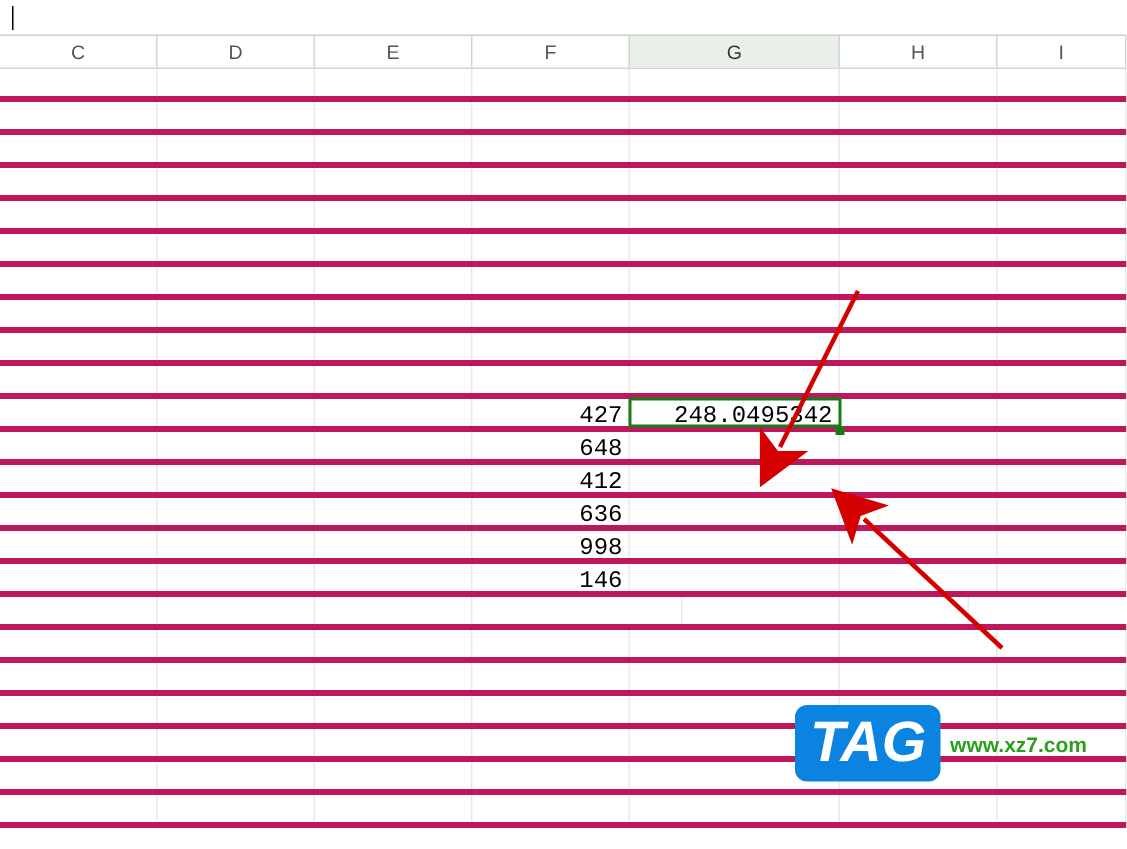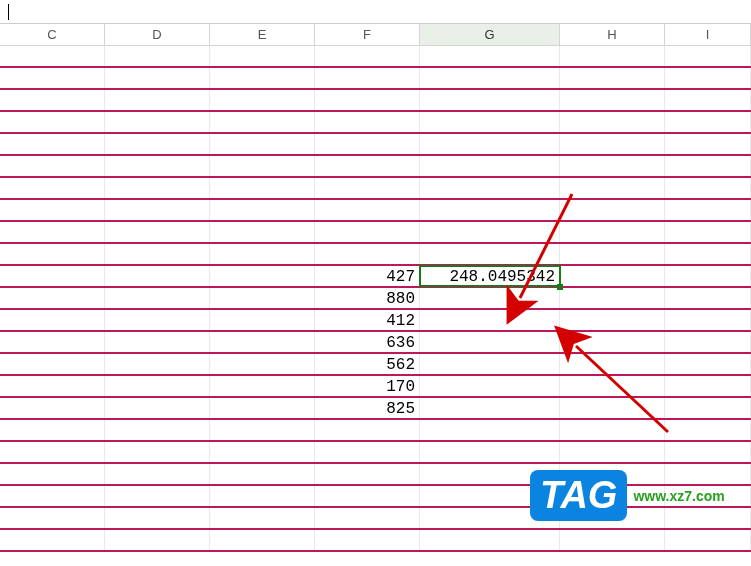--- a/index.html
+++ b/index.html
@@ -47,21 +47,21 @@
   line-height: 22px;
   flex: 0 0 auto;
 }
 .col-header.sel {
   background: #e8f0e8;
   color: #333;
 }
 .row {
   display: flex;
   height: 22px;
-  border-bottom: 2px solid #be185d;
+  border-bottom: 4px solid #be185d;
 }
 .cell {
   border-right: 1px solid #e8e8e8;
   height: 100%;
   line-height: 22px;
   text-align: right;
   font-size: 16px;
   font-family: "Courier New", monospace;
   color: #000;
   flex: 0 0 auto;
@@ -254,21 +254,21 @@
         <div class="cell" style="width: 105px;"></div>
         <div class="cell" style="width: 105px;">427</div>
         <div class="cell selected" id="selcell" style="width: 140px;">248.0495342</div>
         <div class="cell" style="width: 105px;"></div>
         <div class="cell" style="width: 86px;"></div>
       </div>
       <div class="row">
         <div class="cell" style="width: 105px;"></div>
         <div class="cell" style="width: 105px;"></div>
         <div class="cell" style="width: 105px;"></div>
-        <div class="cell" style="width: 105px;">880</div>
+        <div class="cell" style="width: 105px;">648</div>
         <div class="cell" style="width: 140px;"></div>
         <div class="cell" style="width: 105px;"></div>
         <div class="cell" style="width: 86px;"></div>
       </div>
       <div class="row">
         <div class="cell" style="width: 105px;"></div>
         <div class="cell" style="width: 105px;"></div>
         <div class="cell" style="width: 105px;"></div>
         <div class="cell" style="width: 105px;">412</div>
         <div class="cell" style="width: 140px;"></div>
@@ -281,39 +281,38 @@
         <div class="cell" style="width: 105px;"></div>
         <div class="cell" style="width: 105px;">636</div>
         <div class="cell" style="width: 140px;"></div>
         <div class="cell" style="width: 105px;"></div>
         <div class="cell" style="width: 86px;"></div>
       </div>
       <div class="row">
         <div class="cell" style="width: 105px;"></div>
         <div class="cell" style="width: 105px;"></div>
         <div class="cell" style="width: 105px;"></div>
-        <div class="cell" style="width: 105px;">562</div>
-        <div class="cell" style="width: 140px;"></div>
-        <div class="cell" style="width: 105px;"></div>
-        <div class="cell" style="width: 86px;"></div>
-      </div>
-      <div class="row">
-        <div class="cell" style="width: 105px;"></div>
-        <div class="cell" style="width: 105px;"></div>
-        <div class="cell" style="width: 105px;"></div>
-        <div class="cell" style="width: 105px;">170</div>
-        <div class="cell" style="width: 140px;"></div>
-        <div class="cell" style="width: 105px;"></div>
-        <div class="cell" style="width: 86px;"></div>
-      </div>
-      <div class="row">
-        <div class="cell" style="width: 105px;"></div>
-        <div class="cell" style="width: 105px;"></div>
-        <div class="cell" style="width: 105px;"></div>
-        <div class="cell" style="width: 105px;">825</div>
+        <div class="cell" style="width: 105px;">998</div>
+        <div class="cell" style="width: 140px;"></div>
+        <div class="cell" style="width: 105px;"></div>
+        <div class="cell" style="width: 86px;"></div>
+      </div>
+      <div class="row">
+        <div class="cell" style="width: 105px;"></div>
+        <div class="cell" style="width: 105px;"></div>
+        <div class="cell" style="width: 105px;"></div>
+        <div class="cell" style="width: 105px;">146</div>
+        <div class="cell" style="width: 140px;"></div>
+        <div class="cell" style="width: 105px;"></div>
+        <div class="cell" style="width: 86px;"></div>
+      </div>
+      <div class="row">
+        <div class="cell" style="width: 105px;"></div>
+        <div class="cell" style="width: 105px;"></div>
+        <div class="cell" style="width: 105px;"></div>
         <div class="cell" style="width: 140px;"></div>
         <div class="cell" style="width: 105px;"></div>
         <div class="cell" style="width: 86px;"></div>
       </div>
       <div class="row">
         <div class="cell" style="width: 105px;"></div>
         <div class="cell" style="width: 105px;"></div>
         <div class="cell" style="width: 105px;"></div>
         <div class="cell" style="width: 105px;"></div>
         <div class="cell" style="width: 140px;"></div>

